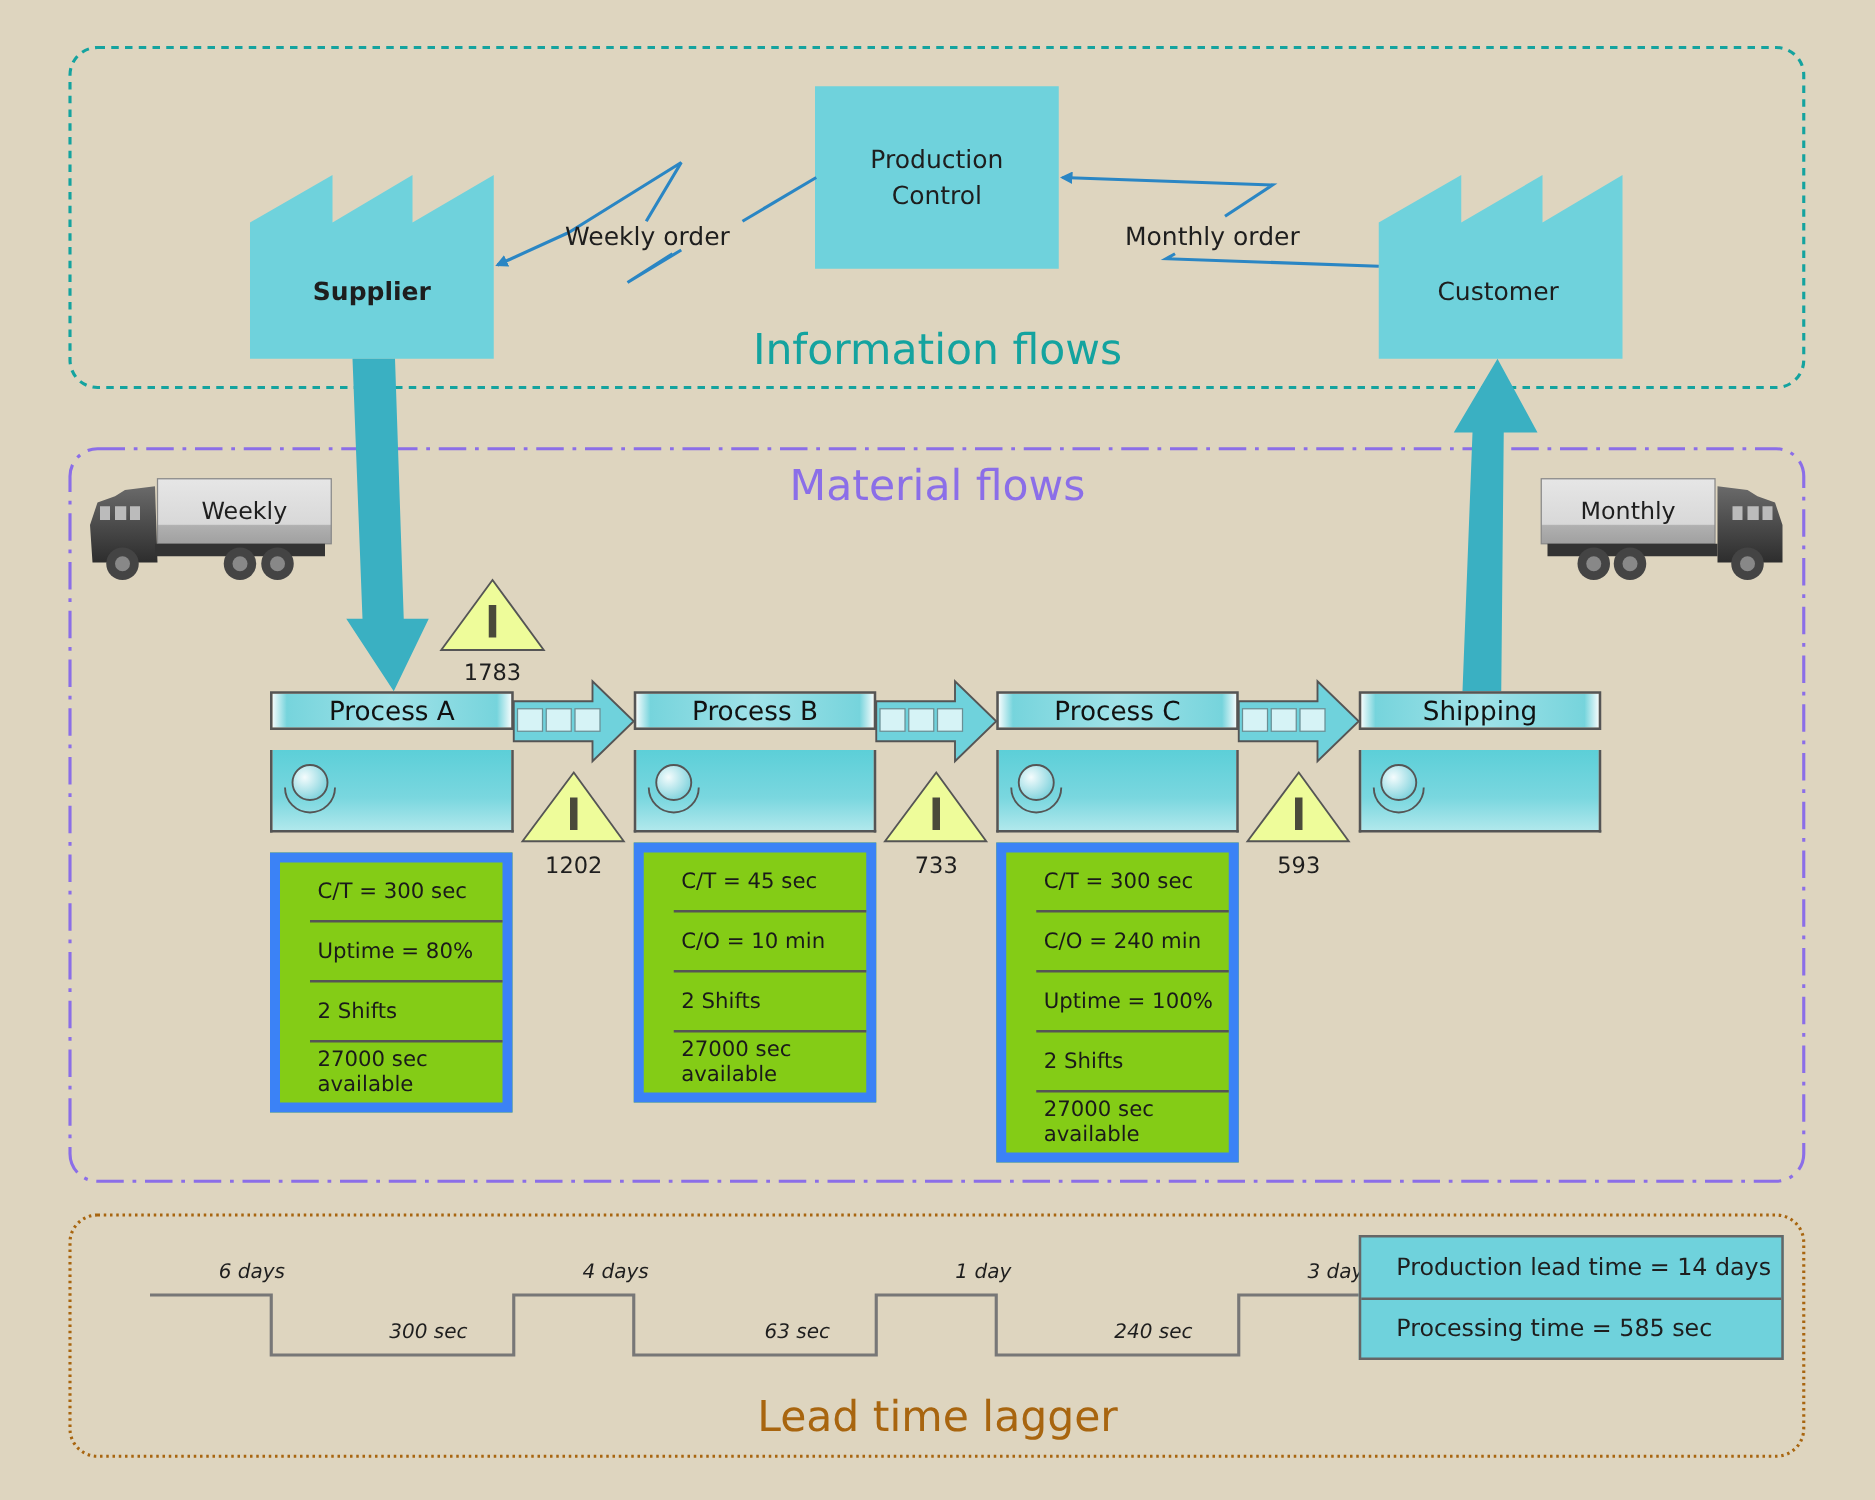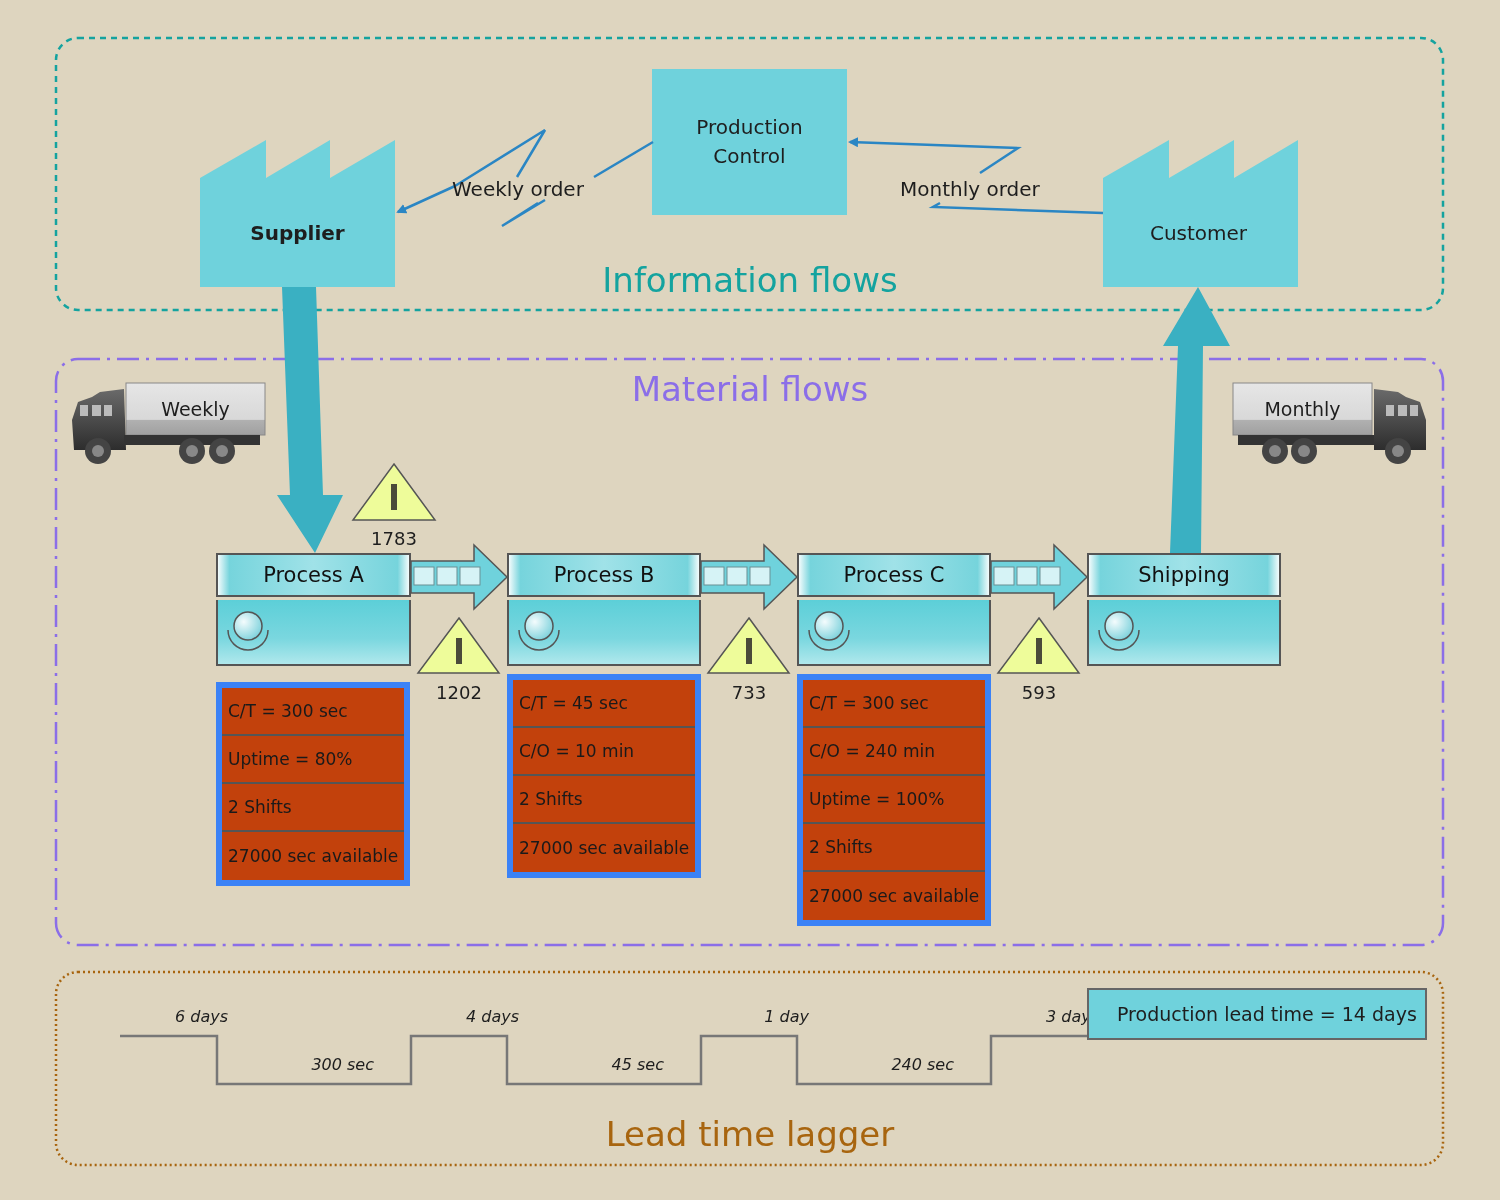--- a/index.html
+++ b/index.html
@@ -1,26 +1,26 @@
 <!DOCTYPE html>
 <html><head>
 <meta charset="utf-8">
 <style>
   html, body { margin: 0; padding: 0; }
   body { width: 1500px; height: 1200px; background: #ded5bf; position: relative; overflow: hidden;
          font-family: "DejaVu Sans", "Liberation Sans", sans-serif; color: #1e1e1e; }
   svg.canvas { position: absolute; left: 0; top: 0; }
   .txt { position: absolute; white-space: nowrap; }
   .section-title { font-size: 34px; text-align: center; }
-  .proc-header { position: absolute; height: 44px; border: 2px solid #555; box-sizing: border-box;
+  .proc-header { position: absolute; height: 31px; border: 2px solid #555; box-sizing: border-box;
     background: linear-gradient(90deg, #f3fbfc 0%, #76d4dc 6%, #a0e2e8 50%, #76d4dc 94%, #f3fbfc 100%);
     display: flex; align-items: center; justify-content: center; font-size: 21px; color: #111; }
   .proc-body { position: absolute; height: 66px; border: 2px solid #555; border-top: none; box-sizing: border-box;
     background: linear-gradient(180deg, #5ccfd8 0%, #7ad7df 60%, #b0e8ec 100%); }
-  .databox { position: absolute; width: 194px; border: 6px solid #3b82f6; box-sizing: border-box; background: #c2410c; }
+  .databox { position: absolute; width: 194px; border: 8px solid #3b82f6; box-sizing: border-box; background: #84cc16; padding-left: 24px; }
   .databox .row { height: 48px; border-bottom: 2px solid #555; box-sizing: border-box; font-size: 17px;
     display: flex; align-items: center; padding-left: 6px; color: #1a1a1a; }
   .databox .row:last-child { border-bottom: none; }
   .inv-label { position: absolute; font-size: 18px; text-align: center; width: 80px; }
   .timeline-label { position: absolute; font-size: 16px; text-align: right; width: 120px; font-style: italic; }
   .summary { position: absolute; left: 1087px; top: 988px; width: 340px; border: 2px solid #666; box-sizing: border-box; background: #6fd2dc; }
   .summary .row { height: 48px; font-size: 19px; display: flex; align-items: center; padding-left: 28px; box-sizing: border-box; }
   .summary .row + .row { border-top: 2px solid #666; }
   .truck-label { position: absolute; font-size: 19px; text-align: center; }
 </style>
@@ -214,18 +214,19 @@
 <div class="inv-label" style="left:354px; top:528px;">1783</div>
 <div class="inv-label" style="left:419px; top:682px;">1202</div>
 <div class="inv-label" style="left:709px; top:682px;">733</div>
 <div class="inv-label" style="left:999px; top:682px;">593</div>
 
 <div class="timeline-label" style="left:108px; top:1007px;">6 days</div>
 <div class="timeline-label" style="left:399px; top:1007px;">4 days</div>
 <div class="timeline-label" style="left:689px; top:1007px;">1 day</div>
 <div class="timeline-label" style="left:979px; top:1007px;">3 days</div>
 <div class="timeline-label" style="left:254px; top:1055px;">300 sec</div>
-<div class="timeline-label" style="left:544px; top:1055px;">45 sec</div>
+<div class="timeline-label" style="left:544px; top:1055px;">63 sec</div>
 <div class="timeline-label" style="left:834px; top:1055px;">240 sec</div>
 
 <div class="summary">
   <div class="row">Production lead time = 14 days</div>
+  <div class="row">Processing time = 585 sec</div>
 </div>
 
 </body></html>

